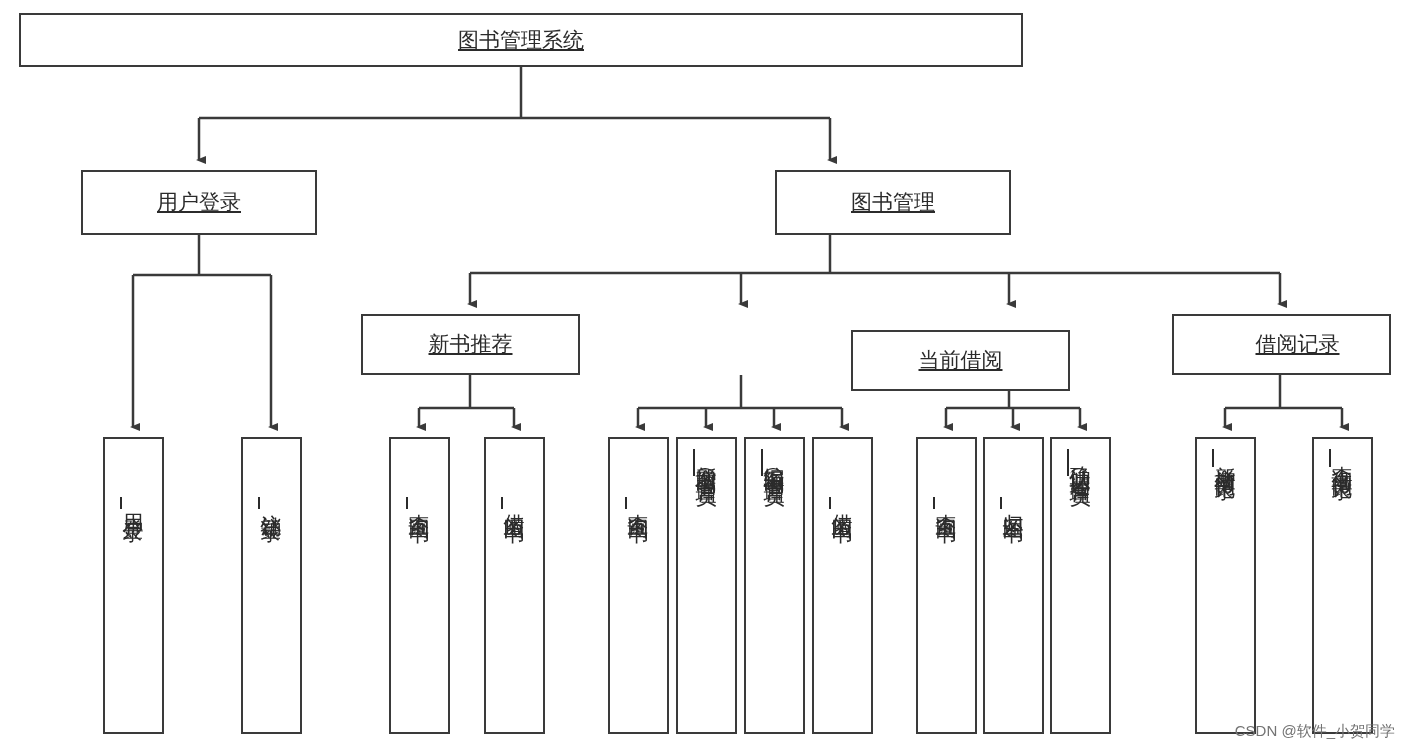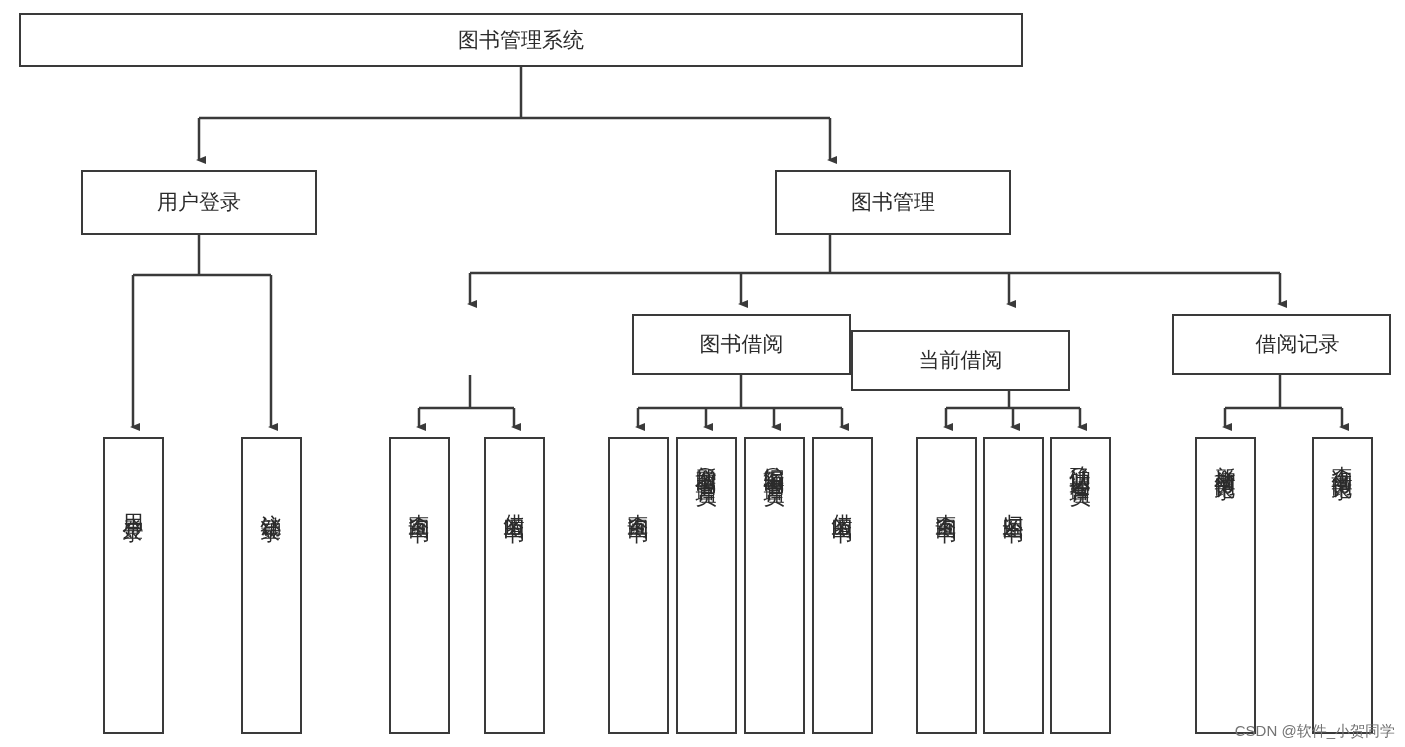--- a/index.html
+++ b/index.html
@@ -34,20 +34,21 @@
     align-items: center;
     justify-content: center;
     color: #2b2b2b;
     z-index: 2;
   }
   .node-label {
     display: block;
     text-align: center;
     line-height: 1.15;
     white-space: nowrap;
+    text-decoration: underline;
   }
   
   .n-root {
     left: 19px;
     top: 13px;
     width: 1004px;
     height: 54px;
     font-size: 21px;
   }
   
@@ -158,22 +159,22 @@
     <span class="node-label">图书管理系统</span>
   </div>
 
   <div class="node n-l1 pos-a">
     <span class="node-label">用户登录</span>
   </div>
   <div class="node n-l1 pos-b">
     <span class="node-label">图书管理</span>
   </div>
 
-  <div class="node n-l2 c1">
-    <span class="node-label">图书借阅</span>
+  <div class="node n-l2 c0">
+    <span class="node-label">新书推荐</span>
   </div>
   <div class="node n-l2 c2">
     <span class="node-label">当前借阅</span>
   </div>
   <div class="node n-l2 c3">
     <span class="node-label">借阅记录</span>
   </div>
 
   <div class="node leaf short" style="left:103px;">
     <span class="node-label">用户登录</span>

